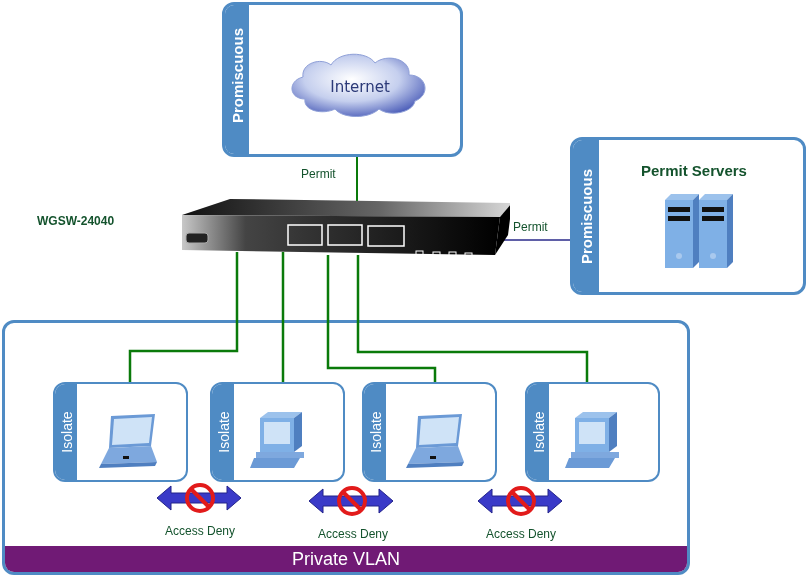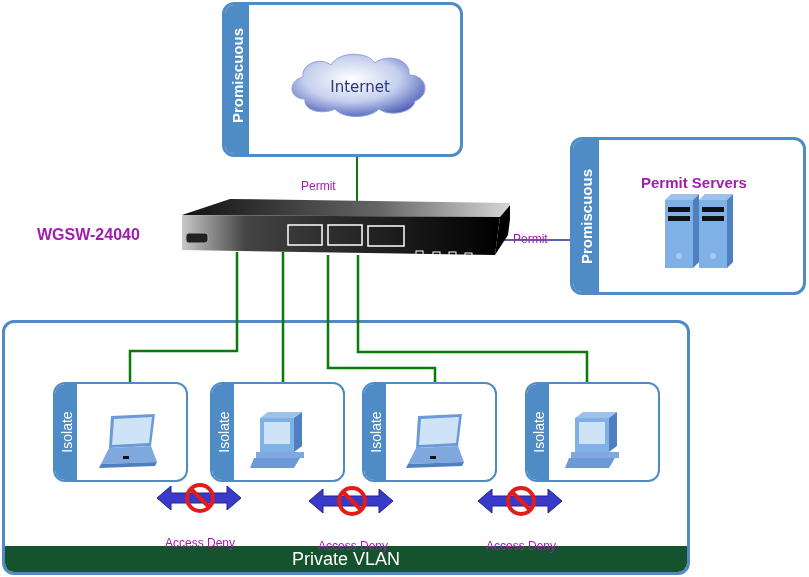--- a/index.html
+++ b/index.html
@@ -3,22 +3,22 @@
 <meta charset="utf-8">
 <style>
   html, body { margin: 0; padding: 0; background: #ffffff; }
   body { width: 809px; height: 577px; position: relative; overflow: hidden; font-family: "Liberation Sans", sans-serif; }
   .abs { position: absolute; }
   .panel { position: absolute; border: 3px solid #4f8bc4; border-radius: 12px; background: #fff; box-sizing: border-box; overflow: hidden; }
   .side-tab { position: absolute; left: 0; top: 0; bottom: 0; background: #4f8bc4; }
   .side-label { position: absolute; color: #fff; white-space: nowrap; transform: rotate(-90deg); transform-origin: center center; }
   .prom-label { font-weight: bold; font-size: 15px; }
   .iso-label { font-size: 14px; }
-  .bottom-bar { position: absolute; left: 0; right: 0; bottom: 0; height: 26px; background: #14532d; color: #fff; font-size: 18px; text-align: center; line-height: 26px; }
-  .txt { position: absolute; color: #a21caf; white-space: nowrap; margin-top: 12px; }
+  .bottom-bar { position: absolute; left: 0; right: 0; bottom: 0; height: 26px; background: #701a75; color: #fff; font-size: 18px; text-align: center; line-height: 26px; }
+  .txt { position: absolute; color: #14532d; white-space: nowrap; }
   svg.wires { position: absolute; left: 0; top: 0; }
 </style>
 </head>
 <body>
 
 <svg class="wires" width="809" height="577">
   <line x1="357" y1="108" x2="357" y2="205" stroke="#0a7a0a" stroke-width="2"></line>
   <line x1="495" y1="240" x2="662" y2="240" stroke="#2a2a8a" stroke-width="1.5"></line>
 </svg>
 
@@ -35,21 +35,21 @@
       </radialGradient>
     </defs>
     <path d="M20,52 C4,52 2,34 18,30 C16,16 36,10 46,18 C54,4 82,4 90,16 C102,6 126,12 124,28 C142,28 146,48 130,54 C128,66 104,70 94,62 C84,72 58,72 50,62 C38,68 18,64 20,52 Z" fill="url(#cg)" stroke="#8fa0d8" stroke-width="1"></path>
     <text x="75" y="45" text-anchor="middle" font-family="DejaVu Sans, sans-serif" font-size="15" fill="#2c3a78">Internet</text>
   </svg>
 </div>
 
 <span class="txt" style="left:301px;top:167px;font-size:12px;">Permit</span>
 <span class="txt" style="left:513px;top:220px;font-size:12px;">Permit</span>
 
-<span class="txt" style="left:37px;top:214px;font-size:16px;font-weight:bold;">WGSW-24040</span>
+<span class="txt" style="left:37px;top:214px;font-size:12px;font-weight:bold;">WGSW-24040</span>
 
 <svg class="abs" style="left:170px;top:195px;" width="340" height="80">
   <defs>
     <linearGradient id="topg" x1="0" y1="0" x2="1" y2="0">
       <stop offset="0%" stop-color="#111"></stop>
       <stop offset="60%" stop-color="#666"></stop>
       <stop offset="100%" stop-color="#d8d8d8"></stop>
     </linearGradient>
     <linearGradient id="frontg" x1="0" y1="0" x2="1" y2="0">
       <stop offset="0%" stop-color="#c8c8c8"></stop>

